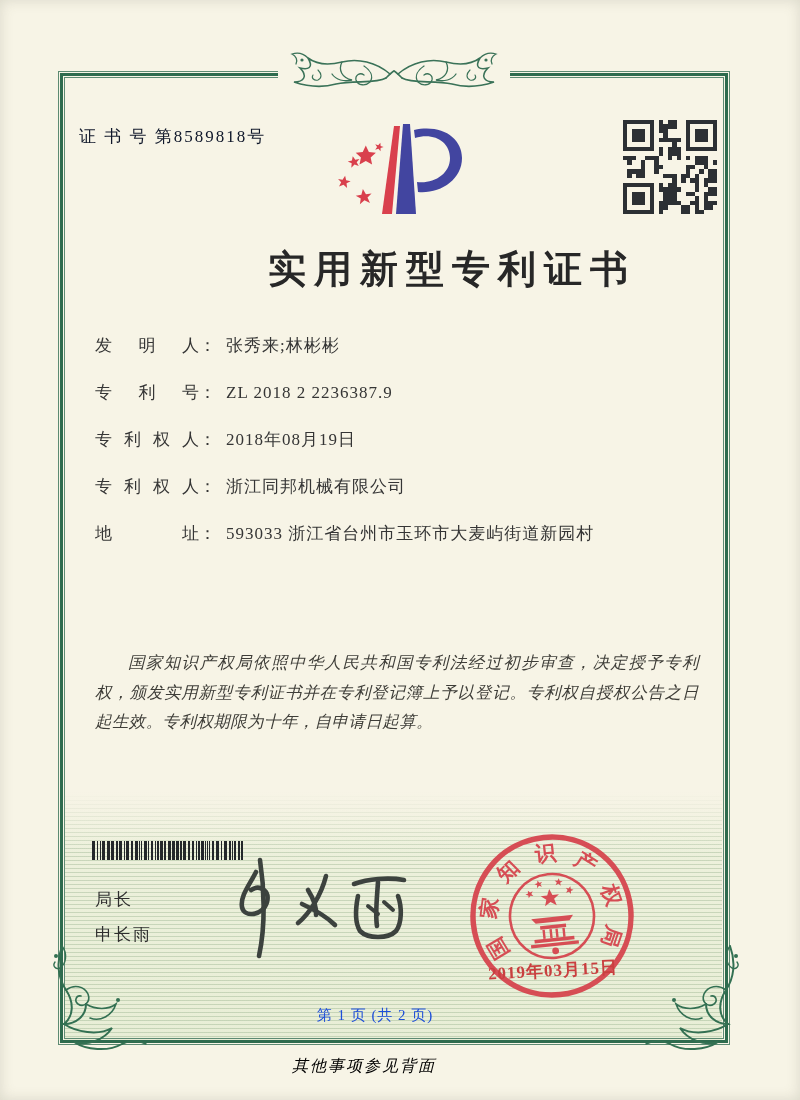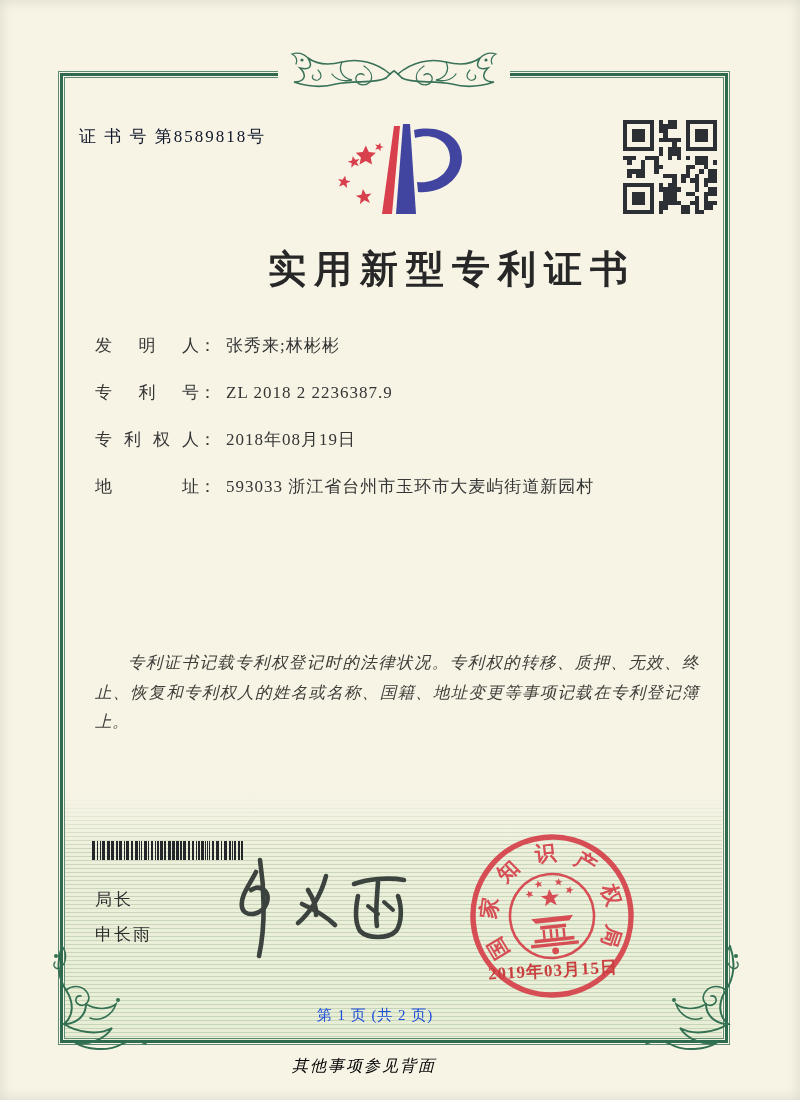--- a/index.html
+++ b/index.html
@@ -264,26 +264,29 @@
   <div class="frow">
     <span class="flabel">发明人</span><span class="fcolon">：</span><span class="fvalue">张秀来;林彬彬</span>
   </div>
   <div class="frow">
     <span class="flabel">专利号</span><span class="fcolon">：</span><span class="fvalue">ZL 2018 2 2236387.9</span>
   </div>
   <div class="frow">
     <span class="flabel">专利权人</span><span class="fcolon">：</span><span class="fvalue">2018年08月19日</span>
   </div>
   <div class="frow">
+    <span class="flabel">专利权人</span><span class="fcolon">：</span><span class="fvalue">浙江同邦机械有限公司</span>
+  </div>
+  <div class="frow">
     <span class="flabel">地址</span><span class="fcolon">：</span><span class="fvalue">593033 浙江省台州市玉环市大麦屿街道新园村</span>
   </div>
 </div>
 
 <div class="paras">
-  <p>专利证书记载专利权登记时的法律状况。专利权的转移、质押、无效、终止、恢复和专利权人的姓名或名称、国籍、地址变更等事项记载在专利登记簿上。</p>
+  <p>国家知识产权局依照中华人民共和国专利法经过初步审查，决定授予专利权，颁发实用新型专利证书并在专利登记簿上予以登记。专利权自授权公告之日起生效。专利权期限为十年，自申请日起算。</p>
 </div>
 
 <svg class="barcode" id="barcode" width="152" height="19">
     <rect x="0" y="0" width="3" height="19" fill="#23272a"></rect>
     <rect x="5" y="0" width="1" height="19" fill="#23272a"></rect>
     <rect x="8" y="0" width="1" height="19" fill="#23272a"></rect>
     <rect x="10" y="0" width="3" height="19" fill="#23272a"></rect>
     <rect x="15" y="0" width="3" height="19" fill="#23272a"></rect>
     <rect x="19" y="0" width="3" height="19" fill="#23272a"></rect>
     <rect x="24" y="0" width="2" height="19" fill="#23272a"></rect>

